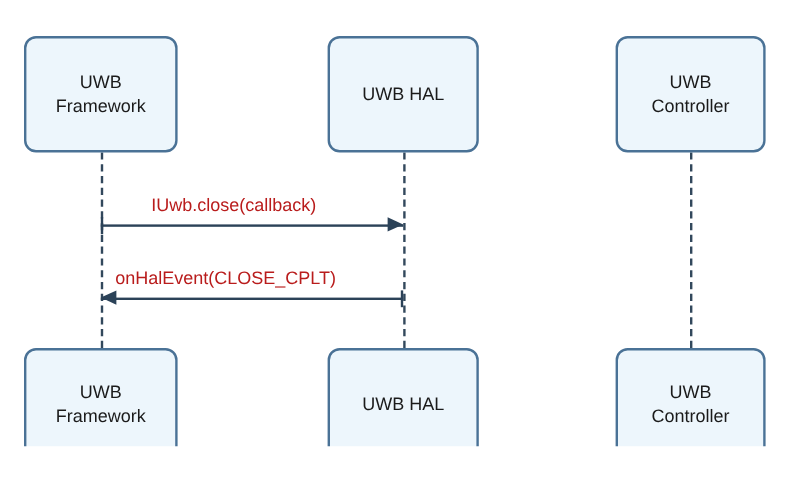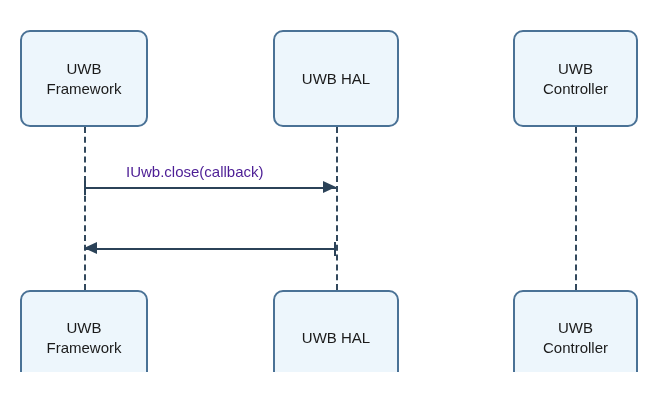--- a/index.html
+++ b/index.html
@@ -72,21 +72,21 @@
     border-bottom: 6px solid transparent;
     border-left: 13px solid #2b4258;
   }
   .arrow-head.left {
     border-top: 6px solid transparent;
     border-bottom: 6px solid transparent;
     border-right: 13px solid #2b4258;
   }
   .message-label {
     position: absolute;
-    color: #4c1d95;
+    color: #b91c1c;
     font-size: 15px;
     font-family: "Liberation Sans", sans-serif;
     white-space: nowrap;
     user-select: none;
   }
 </style>
 </head>
 <body>
 
 <div id="diagram-canvas">
@@ -104,20 +104,21 @@
 Controller</div>
 
   <div class="message-label" style="left:126px; top:163px;">IUwb.close(callback)</div>
 
   <div class="message" style="left:84px; top:187px; width:252px;">
     <div class="message-line" style="width:252px;"></div>
     <div class="message-cap" style="left:0px;"></div>
     <div class="arrow-head right" style="left:239px;"></div>
   </div>
 
+  <div class="message-label" style="left:96px; top:224px;">onHalEvent(CLOSE_CPLT)</div>
 
   <div class="message" style="left:84px; top:248px; width:252px;">
     <div class="message-line" style="width:252px;"></div>
     <div class="message-cap" style="left:250px;"></div>
     <div class="arrow-head left" style="left:0px;"></div>
   </div>
 
   <div class="lifeline-box" style="left:20px; top:290px; width:128px; height:96px;">UWB
 Framework</div>
 

